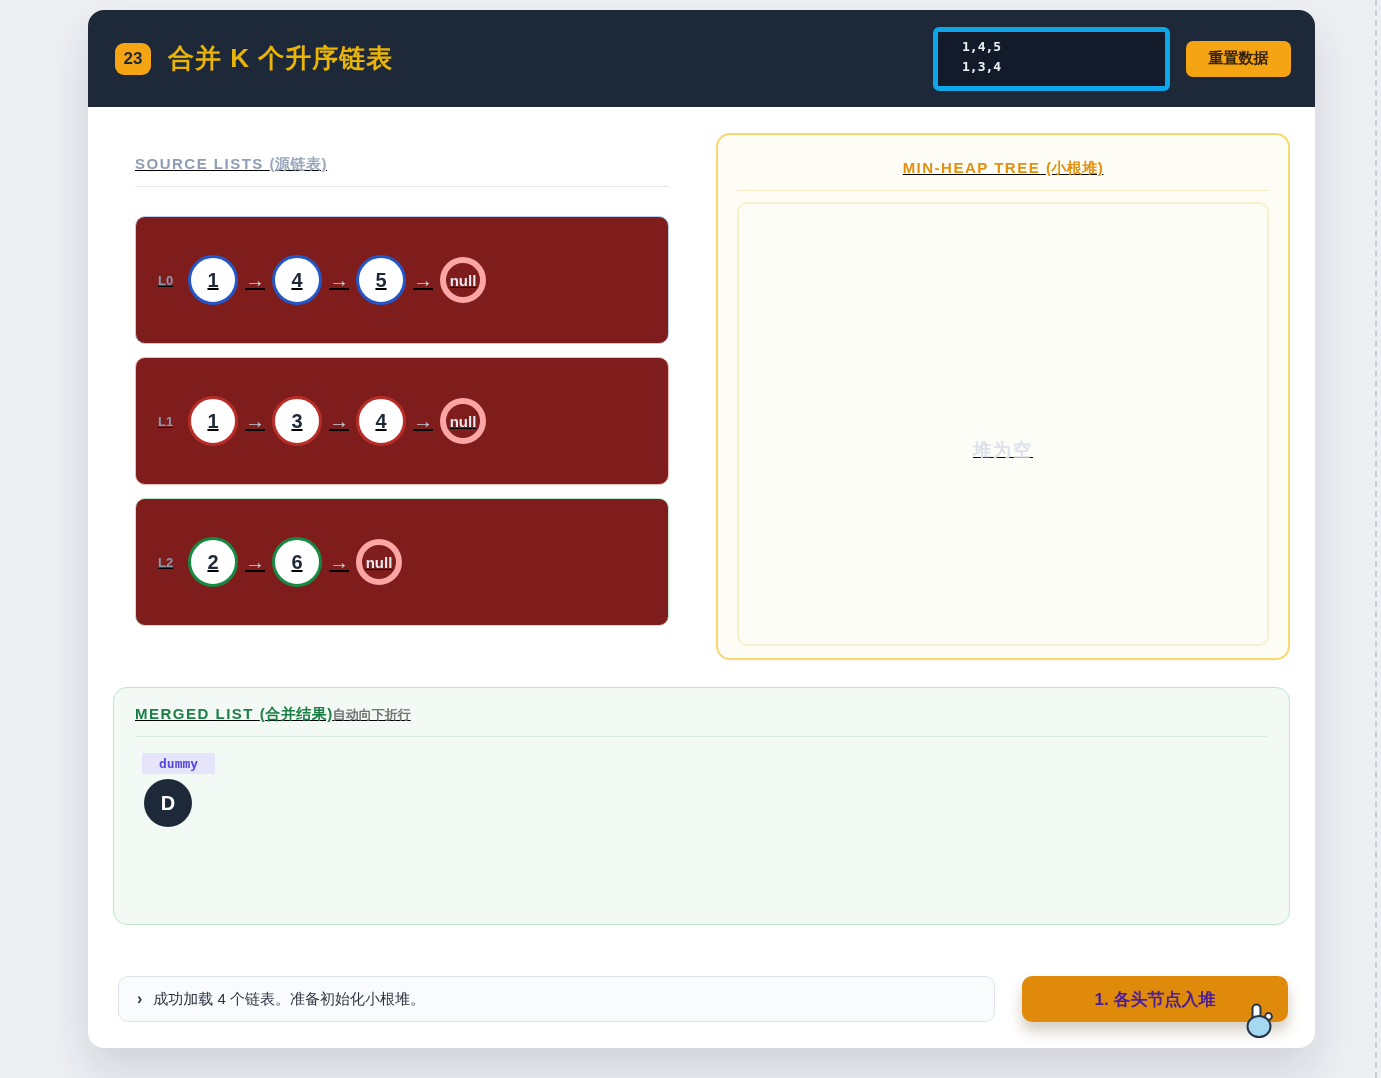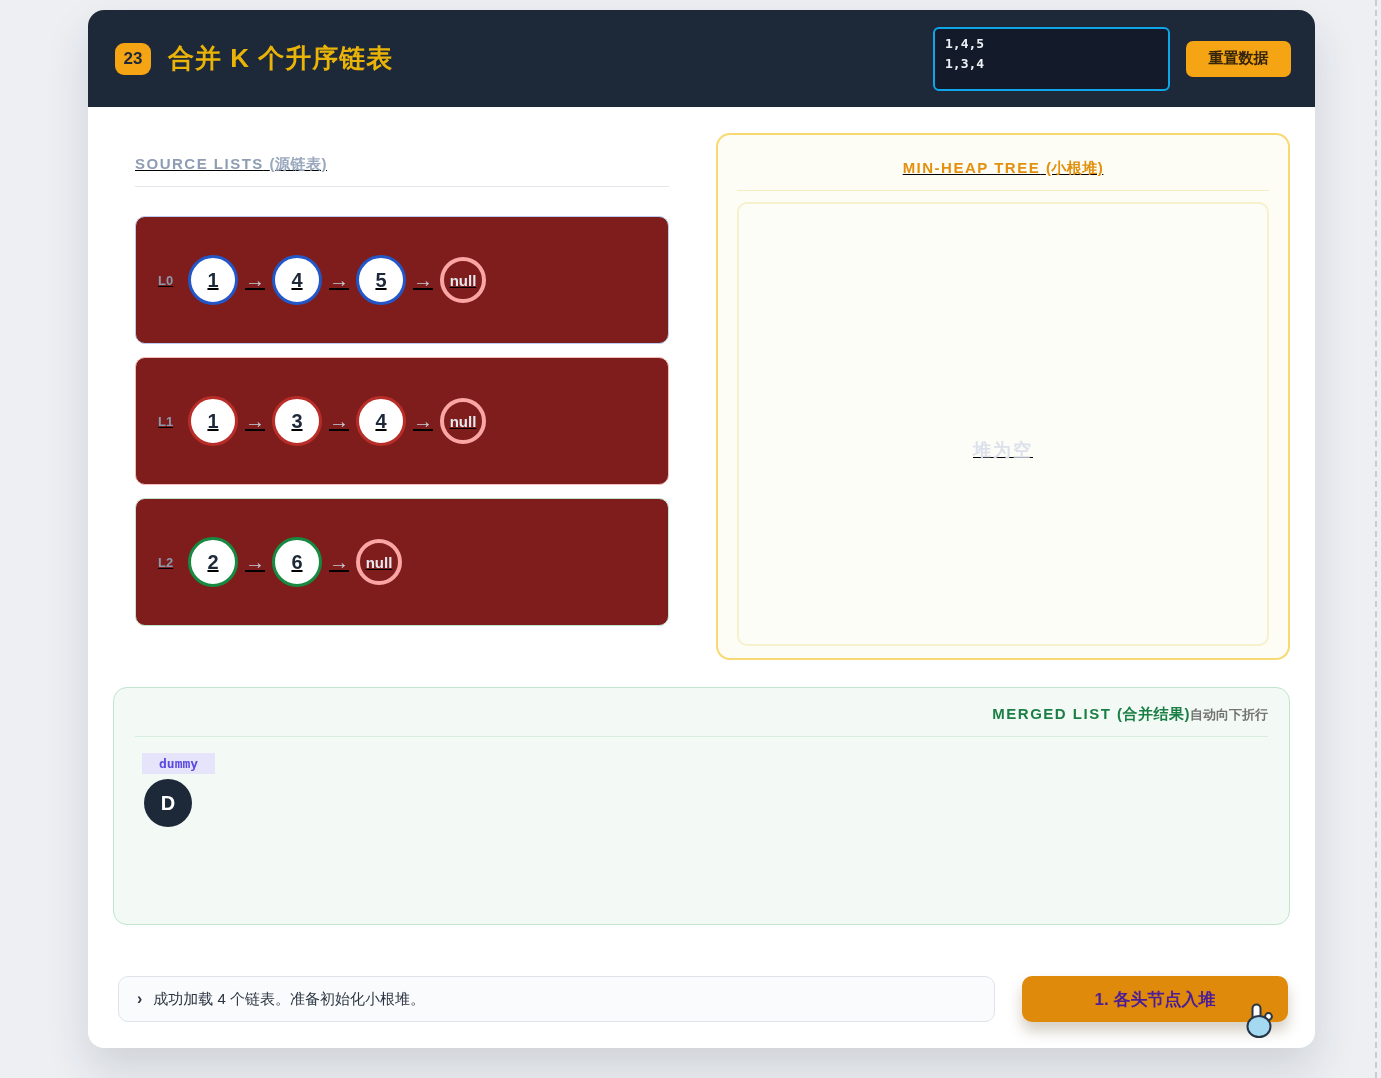--- a/index.html
+++ b/index.html
@@ -26,22 +26,22 @@
   }
   .badge {
     background:var(--accent-orange,#f5a414); color:#1d2838;
     font-weight:bold; font-size:17px; border-radius:9px;
     width:36px; height:32px; display:flex; align-items:center; justify-content:center;
     flex:none;
   }
   .app-title { color:#eab308; font-size:26px; font-weight:bold; margin-left:17px; letter-spacing:1px; }
   .header-spacer { flex:1; }
   .data-input {
-    width:237px; height:64px; background:#131b2a; border:2px solid #0ea5e9;
-    border-radius:6px; color:#edf1f6; padding:5px 10px; resize:none; overflow:hidden;
+    width:237px; height:64px; background:#131b2a; border:5px solid #0ea5e9;
+    border-radius:6px; color:#edf1f6; padding:5px 24px; resize:none; overflow:hidden;
     font-family:"DejaVu Sans Mono", monospace; font-size:13px; line-height:1.6; font-weight:bold;
   }
   .reset-btn {
     margin-left:16px; width:105px; height:36px; flex:none;
     background:var(--accent-orange,#f5a414); color:#35230a;
     font-weight:bold; font-size:15px; border:none; border-radius:7px; cursor:pointer;
     font-family:inherit;
   }
   
   .main { display:flex; padding:0 25px; align-items:flex-start;text-decoration:underline; }
@@ -55,21 +55,21 @@
   }
   .list-box:first-of-type { margin-top:29px; }
   .list-label { width:30px; font-size:13px; font-weight:bold; color:#8b99ad; flex:none; }
   .node-circle {
     width:50px; height:50px; border:3px solid; border-radius:50%; background:#fff;
     display:flex; align-items:center; justify-content:center;
     font-size:20px; font-weight:bold; color:#1d2838; flex:none;
   }
   .arrow-icon { width:34px; text-align:center; color:#c6cdd9; font-size:20px; flex:none; }
   .null-circle {
-    width:46px; height:46px; border:4px solid #fca5a5; border-radius:50%;
+    width:46px; height:46px; border:6px solid #fca5a5; border-radius:50%;
     display:flex; align-items:center; justify-content:center;
     font-size:15px; font-weight:bold; color:#e3e7ee; flex:none;
   }
   
   .heap-panel {
     margin-top:26px; margin-left:47px; width:574px; height:527px;
     border:2px solid var(--heap-border,#f8d971); border-radius:14px;
     background:#fdfdf6; padding:0 19px;
   }
   .heap-title { text-align:center; margin-top:24px; color:var(--heap-title,#e2900d); font-weight:bold; font-size:15px; letter-spacing:1.5px; }
@@ -79,21 +79,21 @@
     margin-top:11px; height:444px; border:2px solid #f7f0cd; border-radius:10px;
     background:#fcfdf7; display:flex; align-items:center; justify-content:center;
   }
   .heap-empty { color:#dde1eb; font-weight:bold; font-size:18px; letter-spacing:2px; position:relative; top:26px; }
   
   .merged-panel {
     margin:27px 25px 0; height:238px;
     border:1.5px solid var(--merged-border,#bfe5cd); border-radius:14px;
     background:var(--merged-bg,#f3faf6); padding:17px 21px;
   }
-  .merged-head { display:flex; justify-content:flex-end; align-items:baseline; }
+  .merged-head { display:flex; justify-content:flex-start; align-items:baseline;text-decoration:underline; }
   .merged-title { color:var(--merged-green,#1b7f45); font-weight:bold; font-size:15px; letter-spacing:1.5px; }
   .merged-title .sub { letter-spacing:0.5px; }
   .wrap-hint { color:#737373; font-size:13px; font-weight:bold; }
   .merged-divider { height:1px; background:#d7eedf; margin-top:12px; }
   .dummy-badge {
     display:inline-block; margin:16px 12px 0 7px;
     background:var(--dummy-bg,#e6e4fa); color:var(--dummy-text,#5b4ae1);
     font-family:"DejaVu Sans Mono", monospace; font-size:13px; font-weight:bold;
     padding:3px 17px; border-radius:0;
   }

